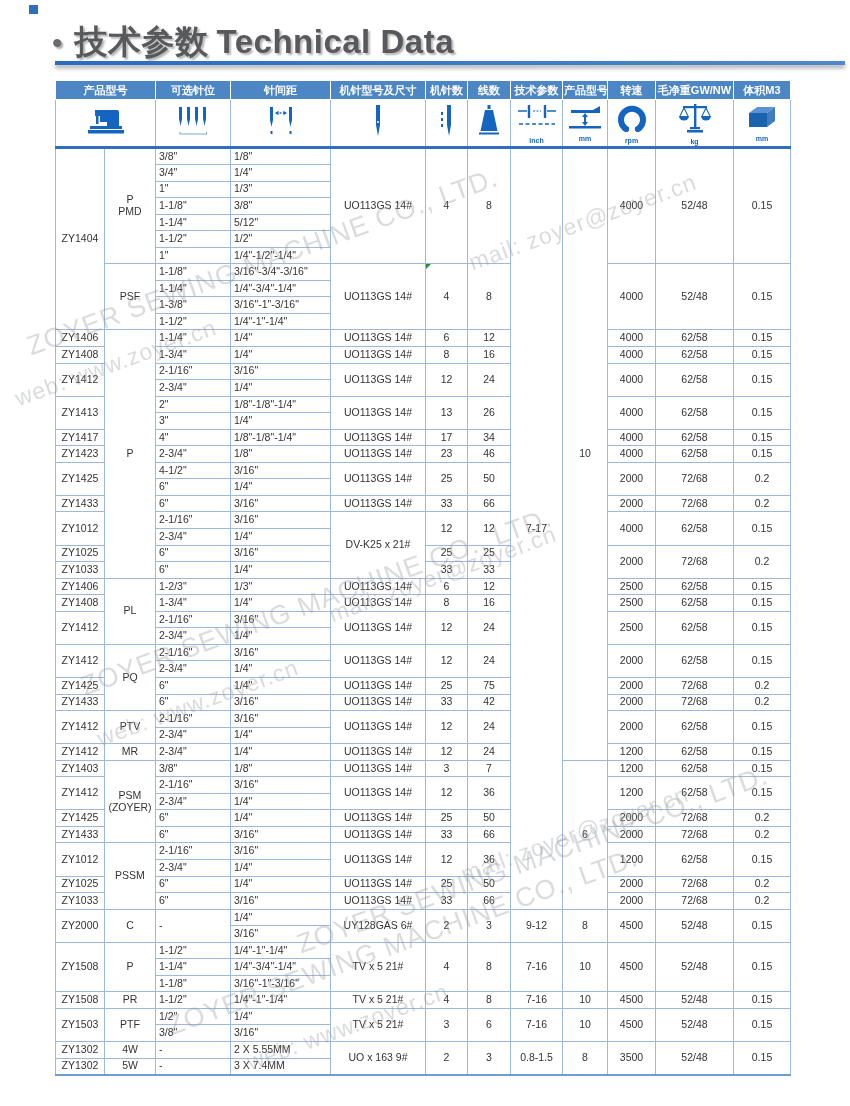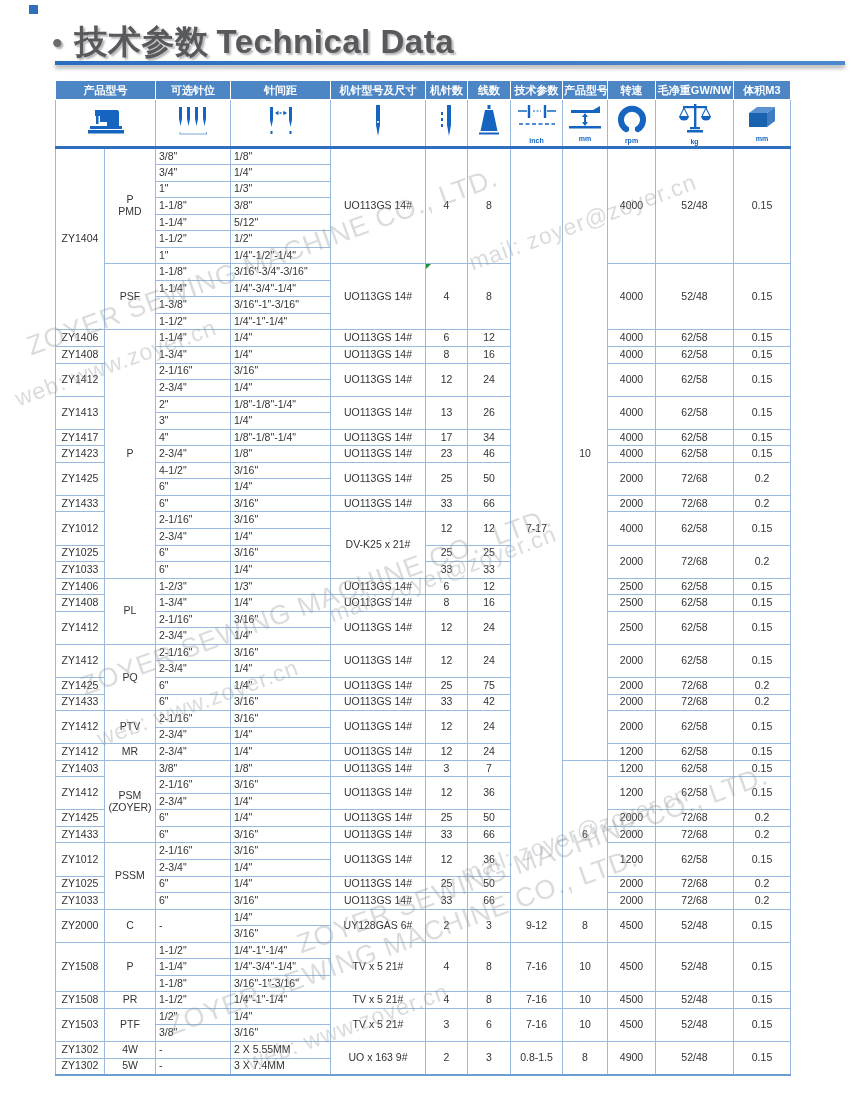--- a/index.html
+++ b/index.html
@@ -617,21 +617,21 @@
       <tr>
         <td>ZY1302</td>
         <td>4W</td>
         <td class="left">-</td>
         <td class="left">2 X 5.55MM</td>
         <td rowspan="2">UO x 163 9#</td>
         <td rowspan="2">2</td>
         <td rowspan="2">3</td>
         <td rowspan="2">0.8-1.5</td>
         <td rowspan="2">8</td>
-        <td rowspan="2">4900</td>
+        <td rowspan="2">3500</td>
         <td rowspan="2">52/48</td>
         <td rowspan="2">0.15</td>
       </tr>
       <tr>
         <td>ZY1302</td>
         <td>5W</td>
         <td class="left">-</td>
         <td class="left">3 X 7.4MM</td>
       </tr>
     </tbody>

